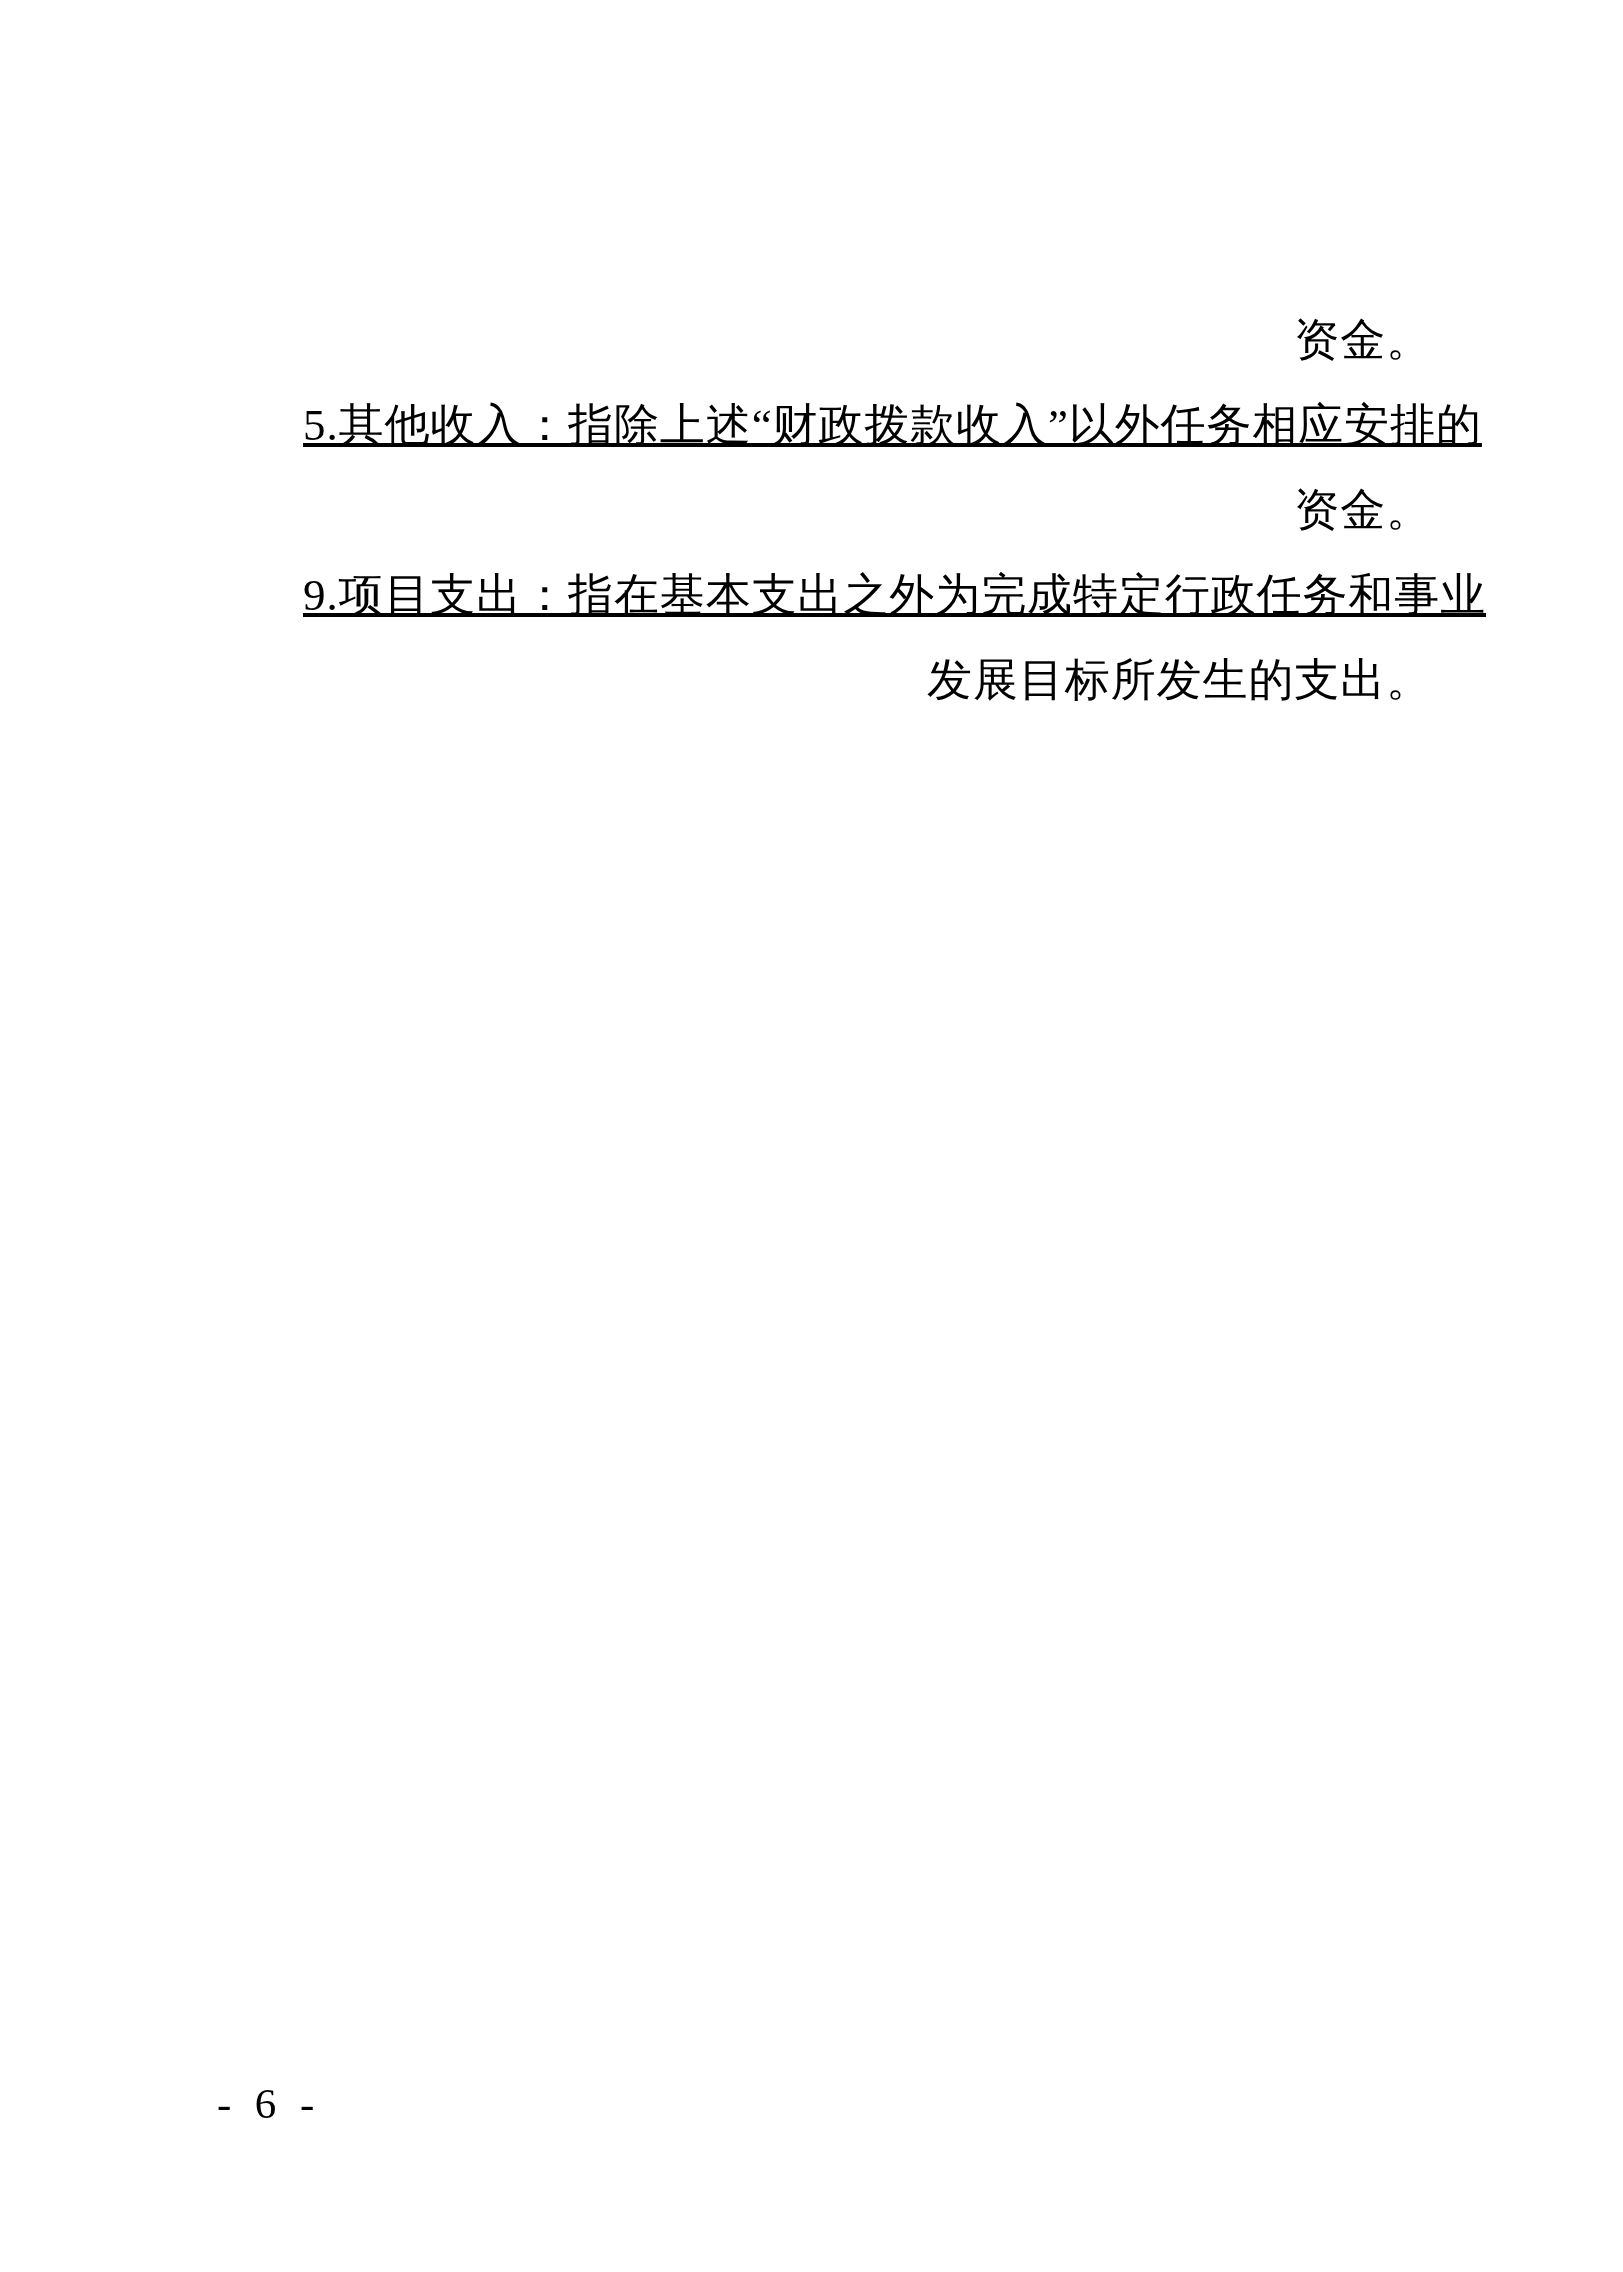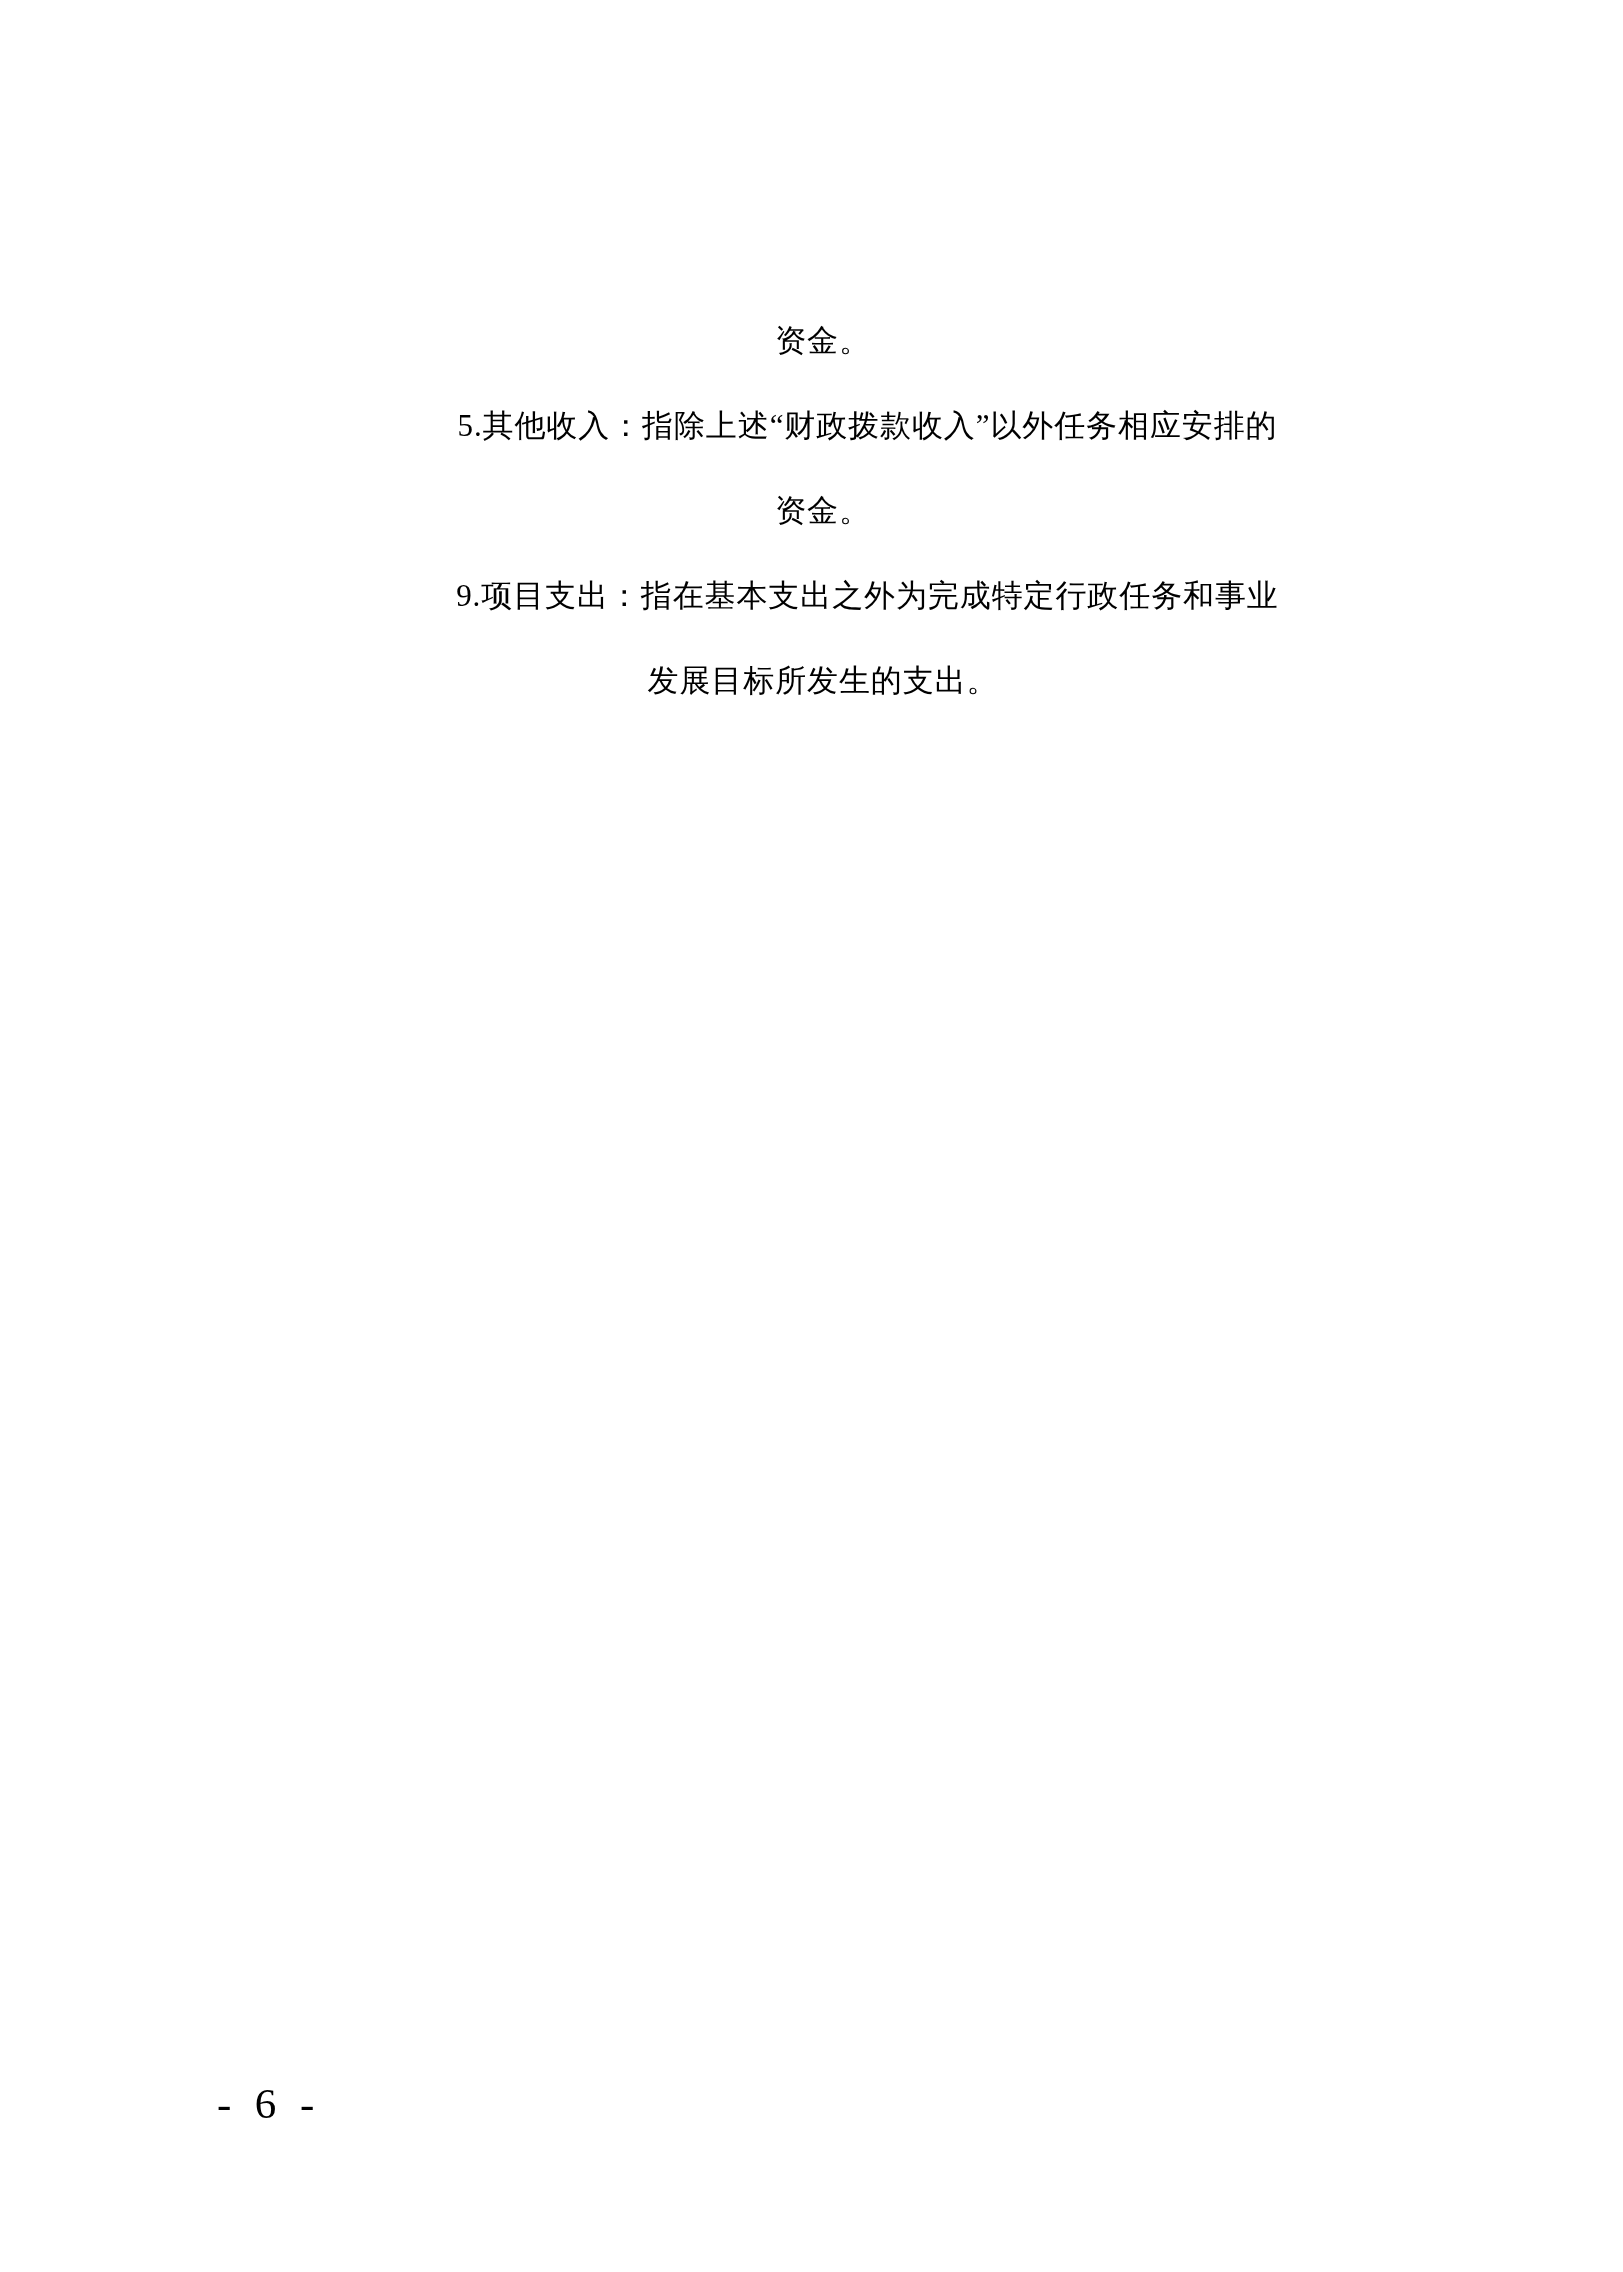--- a/index.html
+++ b/index.html
@@ -13,31 +13,32 @@
     height: 2296px;
     overflow: hidden;
     font-family: "Liberation Serif", "DejaVu Serif", serif;
     color: #000000;
   }
   .text-block {
     position: absolute;
     left: 214px;
     top: 298px;
     width: 1218px;
-    font-size: 31px;
+    font-size: 45px;
     line-height: 85px;
     letter-spacing: 0.9px;
-    text-align: center;
+    text-align: right;
   }
   .line {
     white-space: pre;
     height: 85px;
   }
   .line.indent {
     padding-left: 89px; 
+    text-decoration: underline;
   }
   .page-number {
     position: absolute;
     left: 217px;
     top: 2076px;
     font-size: 43px;
     line-height: 55px;
     letter-spacing: 6.4px;
     white-space: pre;
   }

